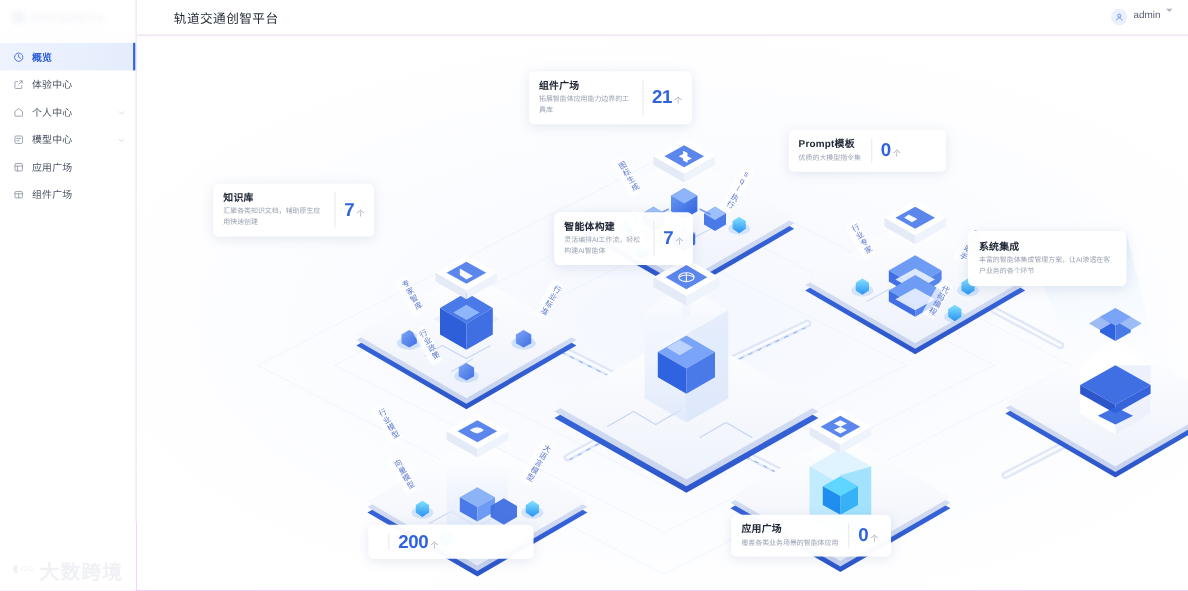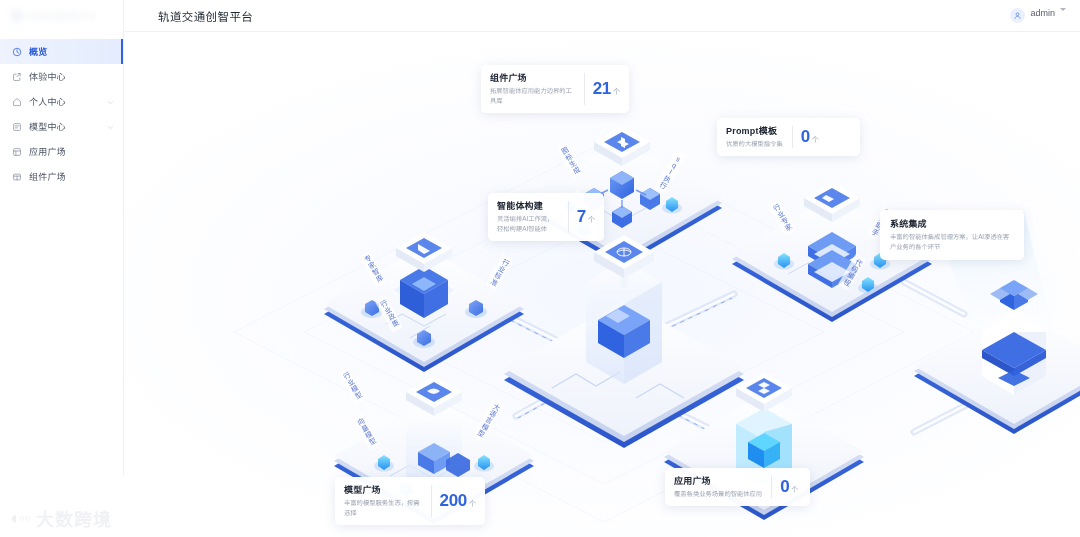--- a/index.html
+++ b/index.html
@@ -103,21 +103,21 @@
   .card .valwrap { display: flex; align-items: baseline; gap: 2px; }
   .card .val { font-size: 17px; font-weight: bold; color: #2f63e0; line-height: 1; letter-spacing: -.3px; }
   .card .unit { font-size: 7px; color: #9aa1b1; }
   .card.noval { padding: 8px 10px; }
   .card.noval .dsc { max-width: 120px; }
 
   
   #card-component   { left: 357px; top:  33px; width: 148px; }
   #card-prompt      { left: 593px; top:  86px; width: 143px; }
   #card-knowledge   { left:  70px; top: 135px; width: 146px; }
-  #card-agent       { left: 364px; top: 161px; width: 116px; }
+  #card-agent       { left: 380px; top: 161px; width: 126px; }
   #card-sysint      { left: 756px; top: 178px; width: 144px; }
   #card-model       { left: 211px; top: 445px; width: 150px; }
   #card-app         { left: 541px; top: 436px; width: 145px; }
 
   
   .tag {
     position: absolute;
     font-size: 7px; color: #5e7ad0; letter-spacing: .6px;
     background: rgba(255,255,255,.72);
     border-radius: 2px; padding: 3px 2px;
@@ -570,20 +570,31 @@
           <div class="ttl">Prompt模板</div>
           <div class="dsc">优质的大模型指令集</div>
         </div>
         <div class="sep"></div>
         <div class="valwrap">
           <span class="val">0</span>
           <span class="unit">个</span>
         </div>
       </div>
 
+      <div class="card" id="card-knowledge">
+        <div class="txt">
+          <div class="ttl">知识库</div>
+          <div class="dsc">汇聚各类知识文档，辅助原生应用快速创建</div>
+        </div>
+        <div class="sep"></div>
+        <div class="valwrap">
+          <span class="val">7</span>
+          <span class="unit">个</span>
+        </div>
+      </div>
 
       <div class="card" id="card-agent">
         <div class="txt">
           <div class="ttl">智能体构建</div>
           <div class="dsc">灵活编排AI工作流，轻松构建AI智能体</div>
         </div>
         <div class="sep"></div>
         <div class="valwrap">
           <span class="val">7</span>
           <span class="unit">个</span>
@@ -591,24 +602,20 @@
       </div>
 
       <div class="card noval" id="card-sysint">
         <div class="txt">
           <div class="ttl">系统集成</div>
           <div class="dsc">丰富的智能体集成管理方案，让AI渗透在客户业务的各个环节</div>
         </div>
       </div>
 
       <div class="card" id="card-model">
-        <div class="txt">
-          <div class="ttl">模型广场</div>
-          <div class="dsc">丰富的模型服务生态，按需选择</div>
-        </div>
         <div class="sep"></div>
         <div class="valwrap">
           <span class="val">200</span>
           <span class="unit">个</span>
         </div>
       </div>
 
       <div class="card" id="card-app">
         <div class="txt">
           <div class="ttl">应用广场</div>

